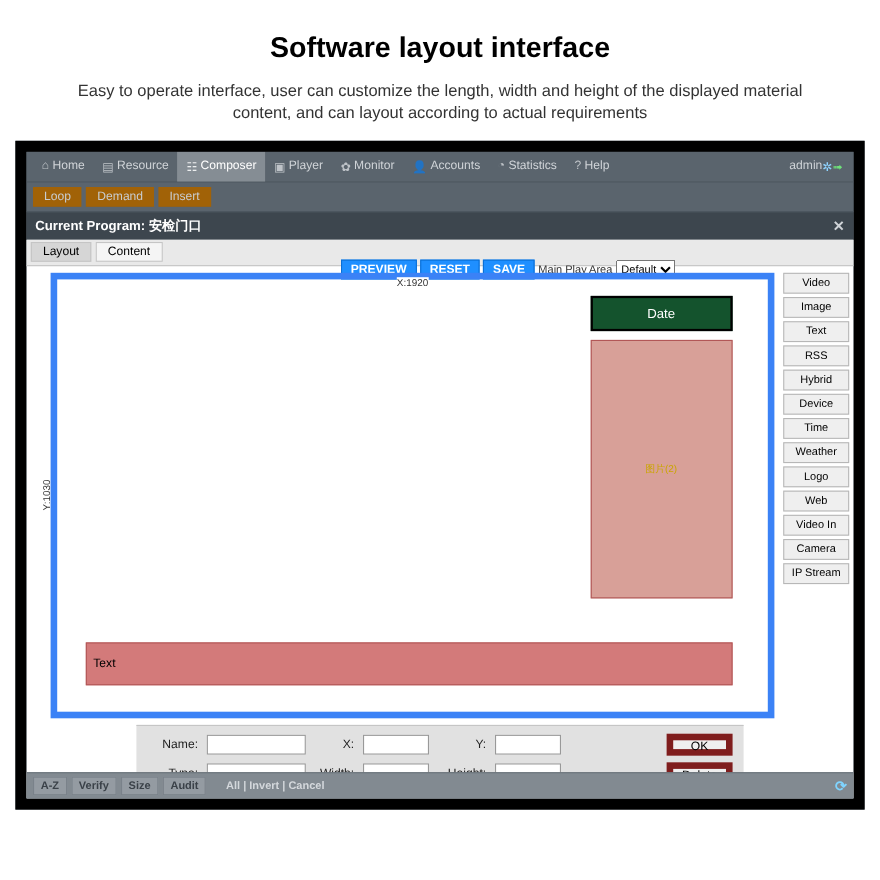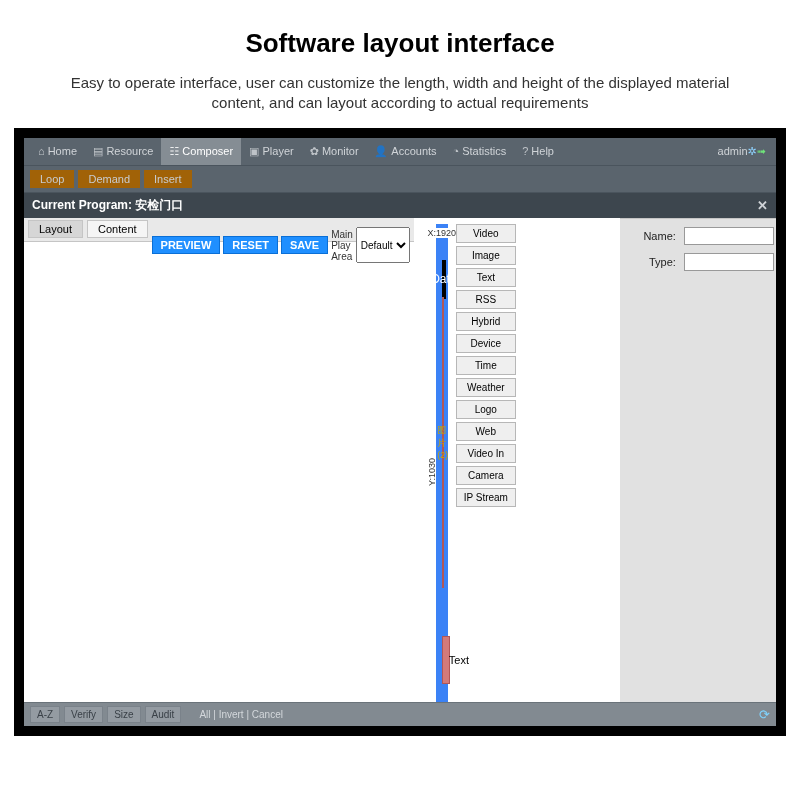--- a/index.html
+++ b/index.html
@@ -85,21 +85,21 @@
     display: flex;
     align-items: center;
   }
   .program-bar .close { margin-left: auto; cursor: pointer; color: #cfd3d7; font-size: 13px; }
   
   .editor {
     background: #fff;
     height: 508px;
     position: relative;
     display: flex;
-    flex-direction: row;
+    flex-direction: column;
   }
   .editor-toolbar {
     display: flex;
     align-items: center;
     background: #e9e9e9;
     border-bottom: 1px solid #c5c5c5;
     height: 24px;
     font-size: 11px;
     padding: 0 4px;
     gap: 4px;
@@ -115,21 +115,21 @@
   .btn-blue {
     background: #1f8fff;
     color: #fff;
     border: 1px solid #0a6fd6;
     padding: 2px 8px;
     font-size: 11px;
     font-weight: bold;
     cursor: pointer;
   }
   .label-small { font-size: 10px; color: #333; }
-  select.small { font-size: 10px; height: 36px; }
+  select.small { font-size: 10px; height: 18px; text-align: center; }
   
   .canvas-row {
     display: flex;
     flex: 1;
     min-height: 0;
   }
   .canvas-wrap {
     flex: 1;
     position: relative;
     padding: 6px 4px 6px 22px;
@@ -163,21 +163,21 @@
     position: absolute;
     border: 1px solid #b25757;
     background: #d8a098;
     font-size: 9px;
     color: #caa500;
     display: flex;
     align-items: center;
     justify-content: center;
     cursor: move;
   }
-  .region.date { background: #701a75; color: #fff; font-size: 12px; border: 2px solid #000; justify-content: center; margin-top: 11px; }
+  .region.date { background: #14532d; color: #fff; font-size: 12px; border: 2px solid #000; justify-content: center; }
   .region.text { background: #d37a7a; color: #000; font-size: 11px; justify-content: flex-start; padding-left: 6px; border:1px solid #b25757;}
   
   .palette {
     width: 68px;
     display: flex;
     flex-direction: column;
     gap: 3px;
     padding: 6px 4px;
   }
   .palette button {
@@ -210,20 +210,21 @@
     bottom: 0; left: 0; right: 0;
     height: 24px;
     background: #828a91;
     border-top: 1px solid #6a737a;
     display: flex;
     align-items: center;
     font-size: 10px;
     color: #d4d8dc;
     padding: 0 6px;
     gap: 4px;
+    font-weight: bold;
   }
   .bottom-strip .bbtn {
     background: #949ba2;
     border: 1px solid #7a828a;
     padding: 2px 6px;
     color: #3a4148;
     cursor:pointer;
   }
   .bottom-strip .divider { width: 10px; }
   .bottom-strip .refresh { margin-left: auto; color: #7fd4ff; cursor:pointer; font-size: 13px;}

